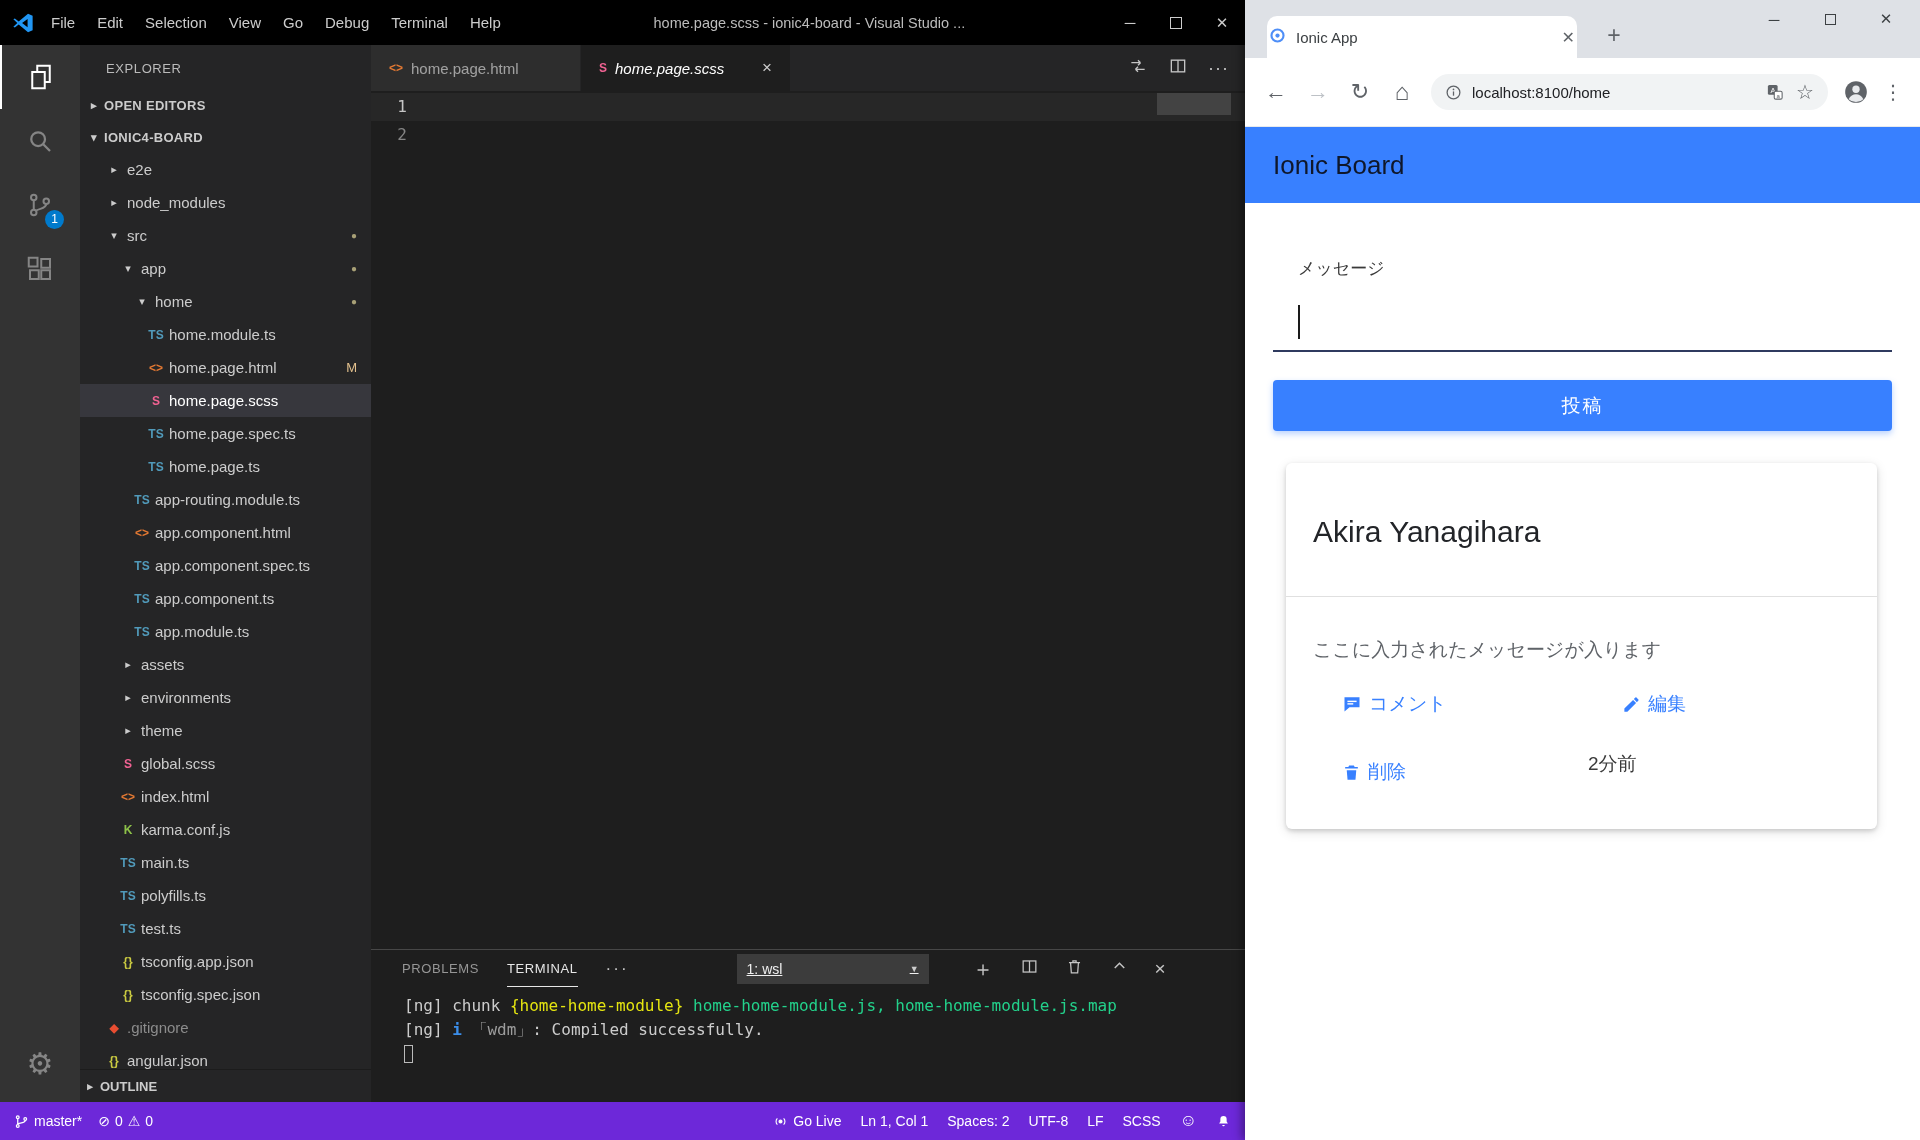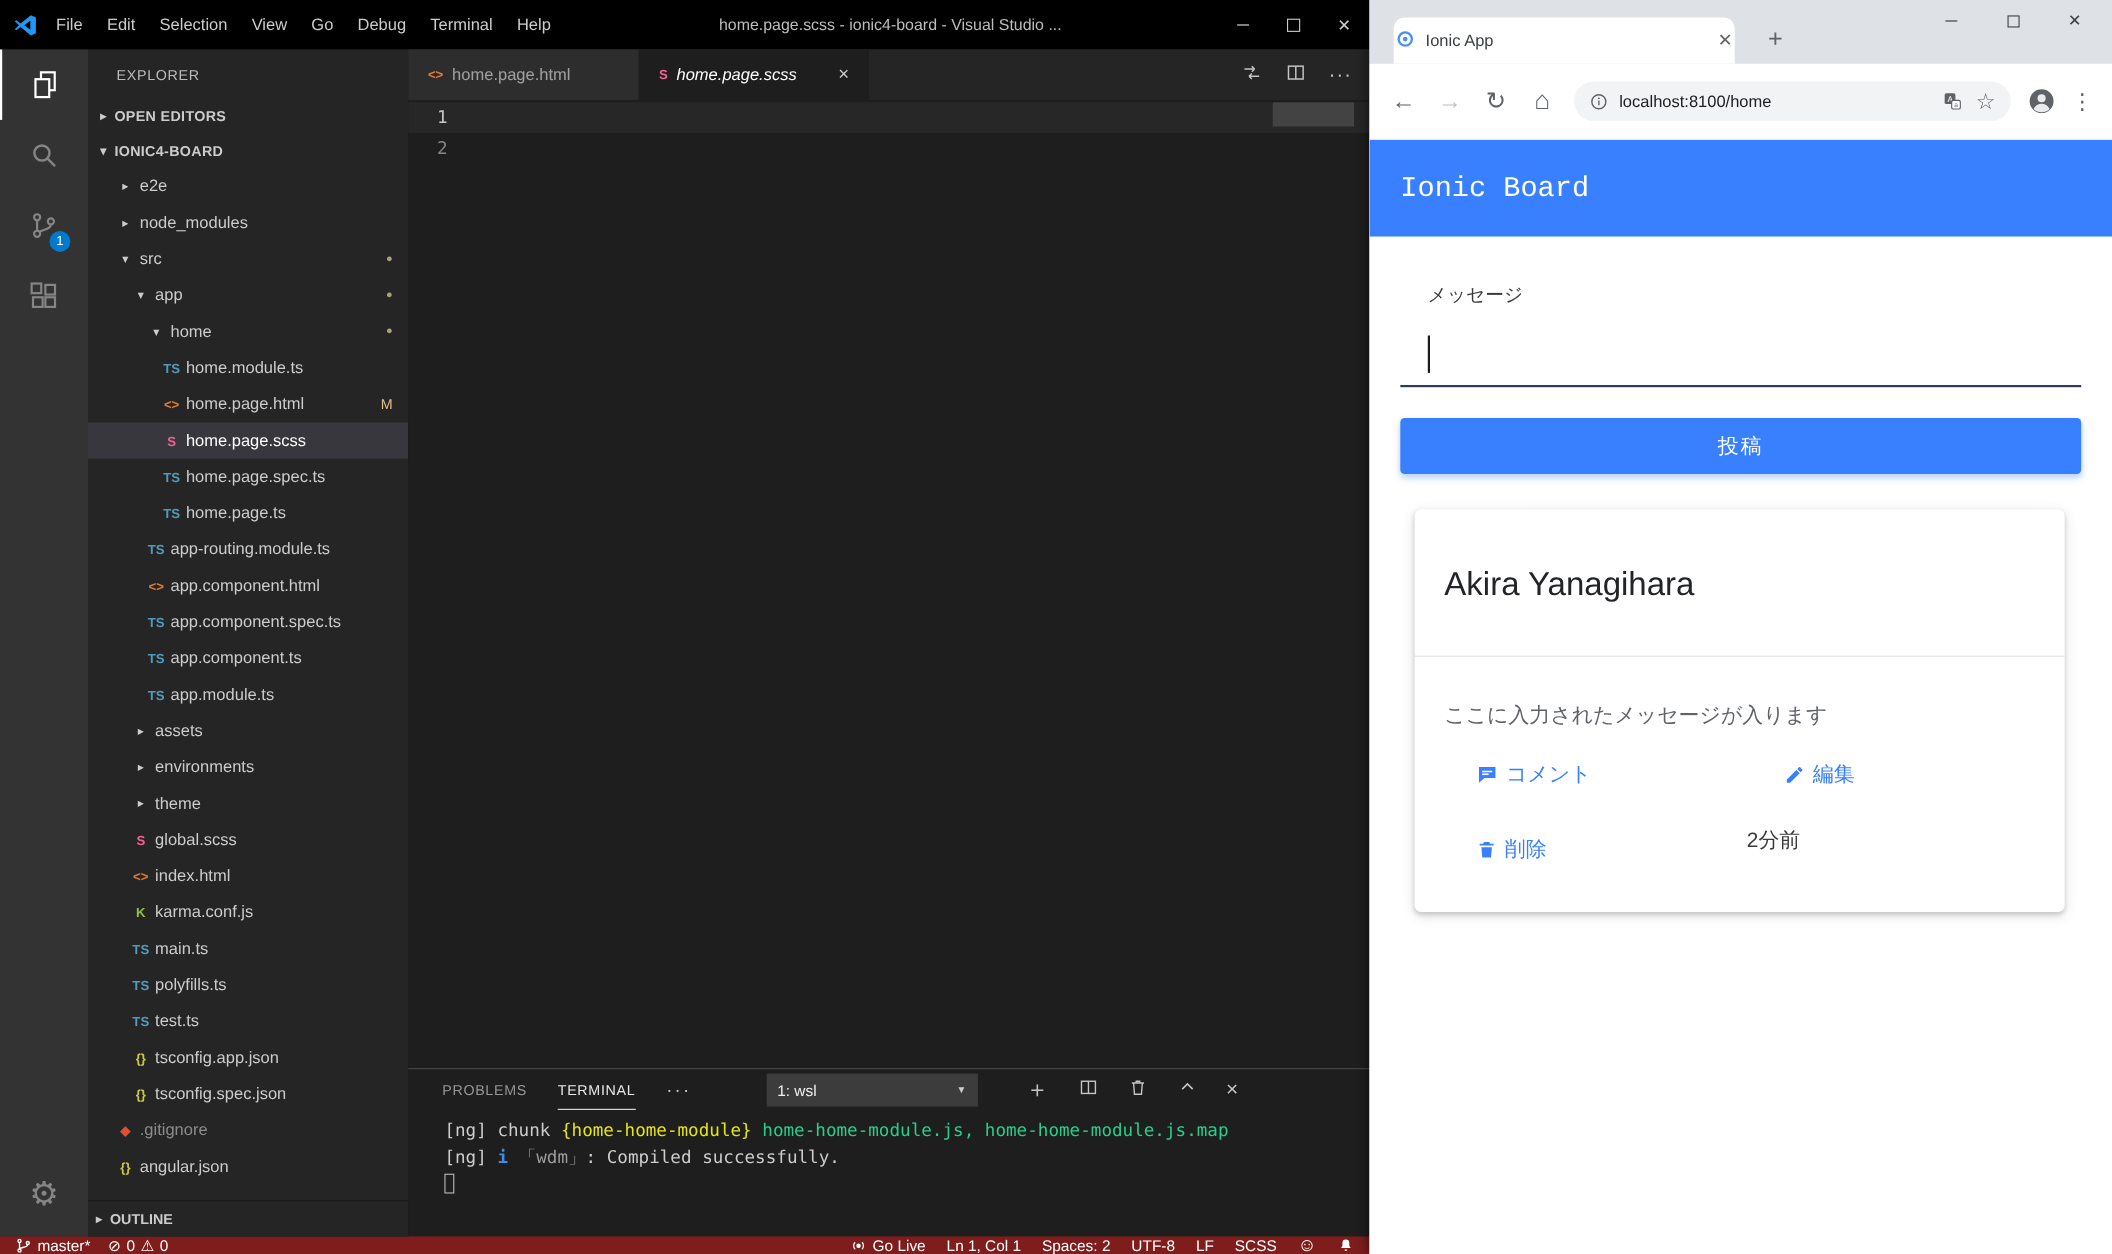--- a/index.html
+++ b/index.html
@@ -56,31 +56,31 @@
   .code-line.current { background:rgba(255,255,255,0.045); }
   .ln { width:62px; text-align:right; padding-right:26px; color:#858585; flex:none; }
   .current .ln { color:#c6c6c6; }
   .minimap-slider { position:absolute; top:2px; right:14px; width:74px; height:22px; background:rgba(121,121,121,0.35); }
 
   .panel { height:153px; border-top:1px solid #474747; display:flex; flex-direction:column; flex:none; }
   .panel-header { height:37px; display:flex; align-items:center; padding-left:31px; flex:none; }
   .ptab { font-size:13px; color:#969696; letter-spacing:0.6px; height:37px; line-height:37px; margin-right:28px; cursor:pointer; }
   .ptab.active { color:#e7e7e7; border-bottom:1px solid #e7e7e7; }
   .pmore { color:#c5c5c5; font-size:17px; letter-spacing:2px; cursor:pointer; }
-  .shell-select { margin-left:68px; width:192px; height:30px; background:#3c3c3c; color:#f0f0f0; font-size:14px; display:flex; align-items:center; justify-content:space-between; padding:0 10px; cursor:pointer; }
+  .shell-select { margin-left:108px; width:192px; height:30px; background:#3c3c3c; color:#f0f0f0; font-size:14px; display:flex; align-items:center; justify-content:space-between; padding:0 10px; cursor:pointer;text-decoration:underline; }
   .dd-arrow { font-size:9px; color:#cccccc; }
   .panel-icons { display:flex; align-items:center; gap:26px; margin-left:44px; color:#c5c5c5; }
   .panel-icons svg { stroke:currentColor; }
   .p-plus { font-size:21px; line-height:20px; }
   .term { flex:1; padding:7px 0 0 33px; font-family:"DejaVu Sans Mono", monospace; font-size:16px; line-height:24px; }
   .c-fg { color:#cccccc; } .c-yellow { color:#e5e510; } .c-green { color:#23d18b; }
   .c-blue { color:#3b8eea; font-weight:bold; } .c-dim { color:#9d9d9d; }
   .term-cursor { display:inline-block; width:9px; height:18px; border:1px solid #bbbbbb; margin-top:3px; }
 
-  .statusbar { height:16px; background:#7f1d1d; color:#ffffff; display:flex; align-items:center; font-size:14px; padding:0 14px; flex:none; }
+  .statusbar { height:38px; background:#6d28d9; color:#ffffff; display:flex; align-items:center; font-size:14px; padding:0 14px; flex:none; }
   .sb-group-left { display:flex; align-items:center; gap:16px; }
   .sb-item { display:flex; align-items:center; gap:5px; white-space:nowrap; cursor:pointer; }
   .sb-group-right { margin-left:auto; display:flex; align-items:center; gap:19px; }
   .sb-glyph { font-size:14px; }
 
   
   .chrome { width:675px; display:flex; flex-direction:column; background:#ffffff; box-shadow:-3px 0 9px rgba(0,0,0,0.4); position:relative; }
   .tabstrip { height:58px; background:#dee1e6; position:relative; flex:none; }
   .btab { position:absolute; left:22px; bottom:0; width:310px; height:42px; background:#ffffff; border-radius:10px 10px 0 0; display:flex; align-items:center; padding:0 2px; font-size:15px; color:#3c4043; }
   .btab-title { margin-left:10px; white-space:nowrap; overflow:hidden; }
@@ -94,21 +94,21 @@
   .nav-btn { width:42px; height:42px; display:flex; align-items:center; justify-content:center; font-size:22px; color:#5f6368; cursor:pointer; flex:none; }
   .nav-btn.disabled { color:#bdc1c6; }
   .omnibox { flex:1; height:36px; background:#f1f3f4; border-radius:18px; display:flex; align-items:center; padding:0 14px; margin:0 8px; min-width:0; }
   .url-text { font-size:15px; color:#202124; margin-left:10px; flex:1; white-space:nowrap; overflow:hidden; }
   .omni-icon { margin-left:12px; color:#5f6368; display:flex; align-items:center; cursor:pointer; }
   .star-glyph { font-size:20px; color:#5f6368; }
   .avatar-btn { width:40px; height:40px; display:flex; align-items:center; justify-content:center; cursor:pointer; flex:none; }
   .menu-dots { width:34px; height:40px; display:flex; align-items:center; justify-content:center; font-size:20px; color:#5f6368; cursor:pointer; flex:none; }
 
   .viewport { flex:1; position:relative; background:#ffffff; overflow:hidden; }
-  .ion-header { height:88px; background:#3880ff; color:#ffffff; display:flex; align-items:center; padding-left:28px; font-size:26px; font-weight:500;font-family:Liberation Mono, monospace; }
+  .ion-header { height:76px; background:#3880ff; color:#0f172a; display:flex; align-items:center; padding-left:28px; font-size:26px; font-weight:500; }
   .ion-label { position:absolute; left:53px; top:130px; font-size:17px; color:#3a3a3a; }
   .input-caret { position:absolute; left:53px; top:178px; width:2px; height:34px; background:#1a1a1a; }
   .input-underline { position:absolute; left:28px; right:28px; top:223px; height:2px; background:#2f3a5f; }
   .submit-btn { position:absolute; left:28px; right:28px; top:253px; height:51px; background:#3880ff; color:#ffffff; border:none; border-radius:4px; font-size:19px; letter-spacing:2px; cursor:pointer; box-shadow:0 3px 6px rgba(56,128,255,0.35); font-family:"Liberation Sans",sans-serif; }
   .card { position:absolute; left:41px; width:591px; top:336px; height:366px; background:#ffffff; border-radius:6px; box-shadow:0 2px 4px rgba(0,0,0,0.14), 0 3px 12px rgba(0,0,0,0.12); }
   .card-title { position:absolute; left:27px; top:52px; font-size:30px; color:#222428; font-weight:500; }
   .card-divider { position:absolute; left:0; right:0; top:133px; height:1px; background:#e0e0e0; }
   .card-msg { position:absolute; left:27px; top:158px; font-size:19px; color:#5f6368;margin-top:16px; }
   .card-action { position:absolute; display:flex; align-items:center; gap:7px; color:#3880ff; font-size:19px; cursor:pointer; }
   .action-comment { left:56px; top:228px; }

